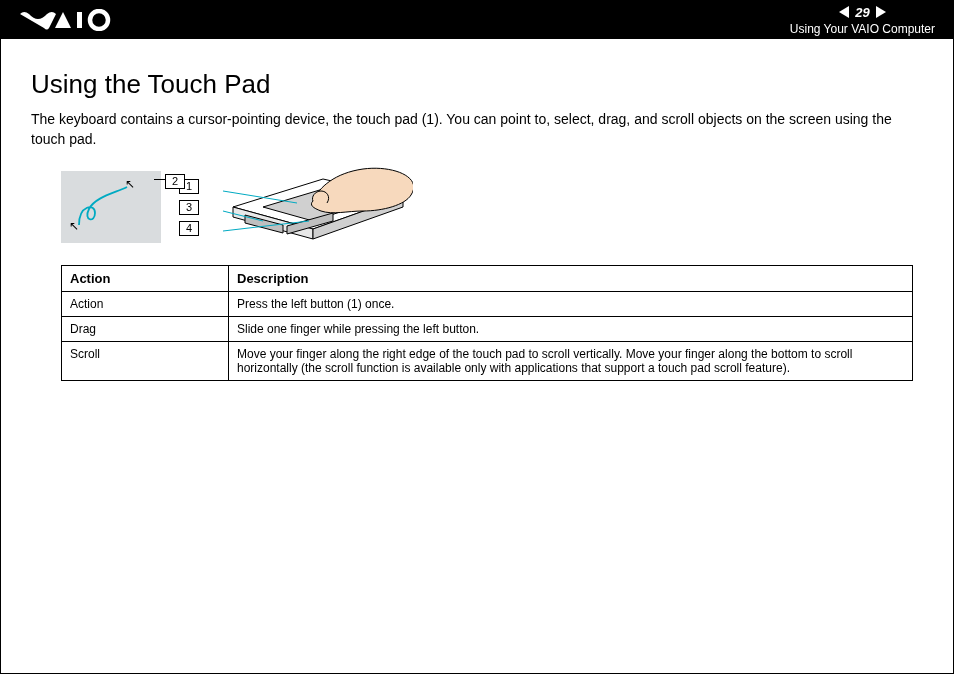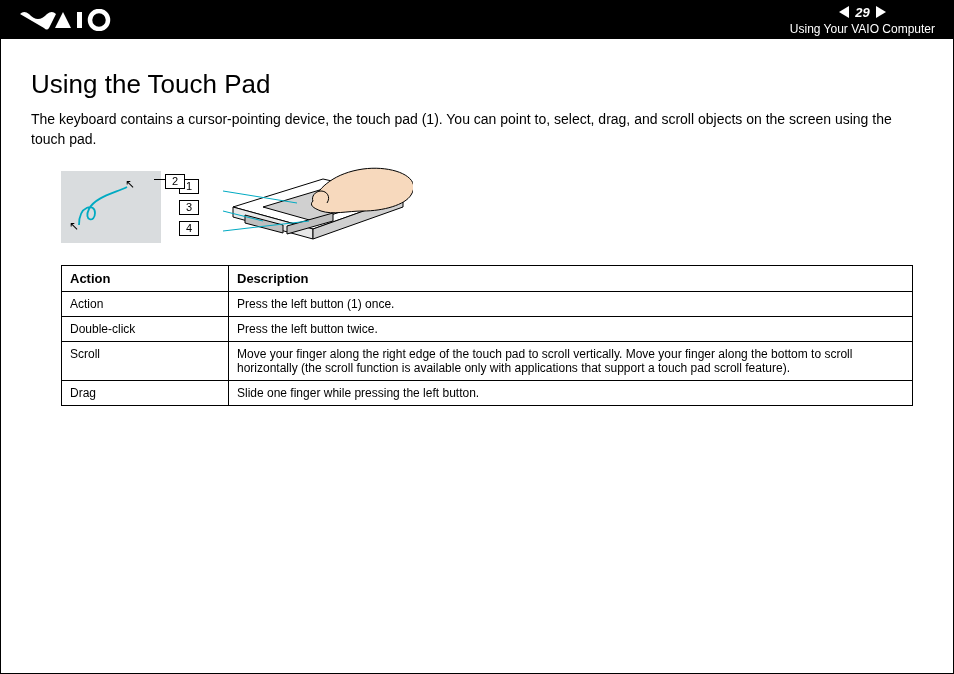--- a/index.html
+++ b/index.html
@@ -244,27 +244,23 @@
           <th class="action-cell">Action</th>
           <th>Description</th>
         </tr>
       </thead>
       <tbody>
         <tr>
           <td class="action-cell">Action</td>
           <td>Press the left button (1) once.</td>
         </tr>
         <tr>
-          <td class="action-cell">Double-click</td>
-          <td>Press the left button twice.</td>
+          <td class="action-cell">Drag</td>
+          <td>Slide one finger while pressing the left button.</td>
         </tr>
         <tr>
           <td class="action-cell">Scroll</td>
           <td>Move your finger along the right edge of the touch pad to scroll vertically. Move your finger along the bottom to scroll horizontally (the scroll function is available only with applications that support a touch pad scroll feature).</td>
-        </tr>
-        <tr>
-          <td class="action-cell">Drag</td>
-          <td>Slide one finger while pressing the left button.</td>
         </tr>
       </tbody>
     </table>
   </div>
 </div>
 
 </body></html>

